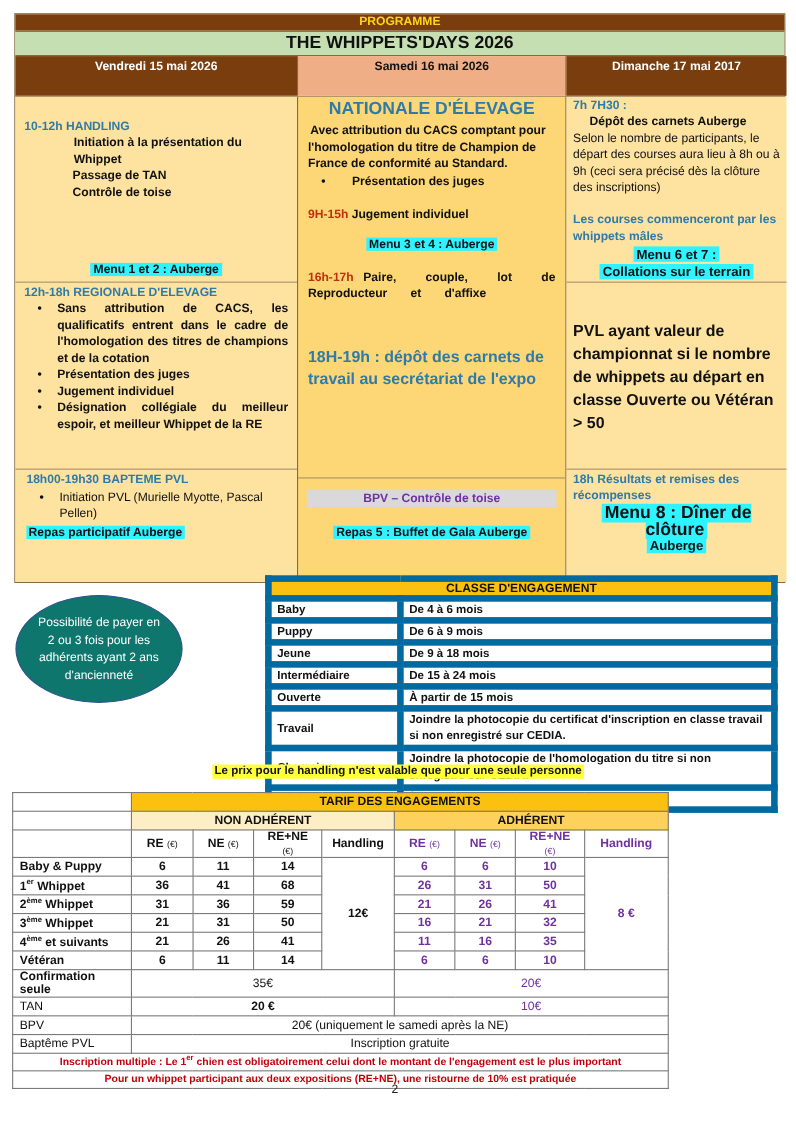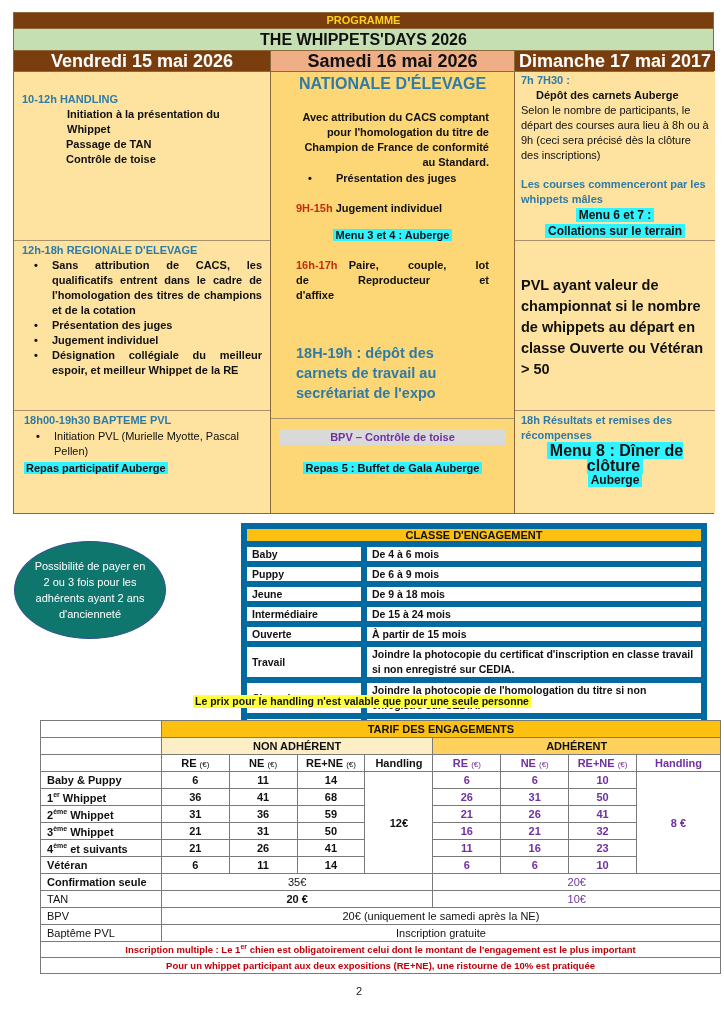--- a/index.html
+++ b/index.html
@@ -4,21 +4,21 @@
 <style>
   * { box-sizing: border-box; margin: 0; padding: 0; }
   html, body { width: 724px; height: 1024px; background: #ffffff; overflow: hidden; }
   body { font-family: "Liberation Sans", sans-serif; color: #111; position: relative; }
 
   
   .prog { position: absolute; left: 13px; top: 12px; width: 701px; border: 1px solid #8a6a3a; }
   .prog-label { background: #7a3d0e; color: #ffd21f; text-align: center; font-weight: bold; font-size: 11px; height: 15px; line-height: 15px; }
   .prog-title { background: #c6dfb2; color: #111; text-align: center; font-weight: bold; font-size: 16px; height: 22px; line-height: 22px; border-top: 1px solid #8a6a3a; }
   .days { display: grid; grid-template-columns: 256px 245px 200px; border-top: 1px solid #8a6a3a; }
-  .day-h { height: 20px; line-height: 20px; text-align: center; font-weight: bold; font-size: 18px; color: #fff; background: #7a3d0e; }
+  .day-h { height: 36px; line-height: 20px; text-align: center; font-weight: bold; font-size: 11px; color: #fff; background: #7a3d0e; }
   .day-h.sat { background: #f0ae86; color: #111; border-left: 1px solid #8a6a3a; border-right: 1px solid #8a6a3a; }
 
   .cols { display: grid; grid-template-columns: 256px 245px 200px; border-top: 1px solid #8a6a3a; height: 442px; }
   .col { position: relative; background: #fde2a0; }
   .col.sat { background: #fdd675; border-left: 1px solid #8a6a3a; border-right: 1px solid #8a6a3a; }
   .cell { position: absolute; left: 0; right: 0; padding: 0 8px; }
   .cell.bt { border-top: 1px solid #a8916a; }
 
   .blue { color: #2f7ba8; font-weight: bold; }
   .red { color: #c0300e; font-weight: bold; }
@@ -38,21 +38,21 @@
   table { border-collapse: collapse; }
   .classe { position: absolute; left: 241px; top: 523px; width: 466px; font-size: 10.5px; }
   .classe td, .classe th { border: 6px solid #0369a1; padding: 0 5px; font-weight: bold; vertical-align: middle; }
   .classe th { background: #fbc010; text-align: center; height: 16px; font-size: 11px; }
   .classe td.k { width: 120px; }
   .classe tr.r1 td { height: 15px; line-height: 14px; }
   .classe tr.r2 td { height: 32px; line-height: 15px; }
   .note-hl { position: absolute; left: 193px; top: 695px; background: #ffff3a; font-weight: bold; font-size: 10.5px; line-height: 13px; padding: 0 2px; }
 
   
-  .tarif { position: absolute; left: 40px; top: 720px; width: 681px; font-size: 11px; }
+  .tarif { position: absolute; left: 11px; top: 720px; width: 597px; font-size: 11px; }
   .tarif td { border: 1px solid #7a7a7a; height: 17px; padding: 0 6px; font-weight: bold; text-align: center; vertical-align: middle; }
   .tarif td.lbl { text-align: left; width: 121px; }
   .tarif td.hdr-main { background: #fbc010; }
   .tarif td.hdr-non { background: #fdeec6; }
   .tarif td.hdr-adh { background: #fdd15c; }
   .tarif .pur { color: #7030a0; }
   .tarif .unit { font-weight: normal; font-size: 8px; }
   .tarif sup { font-size: 7px; }
   .tarif td.note { color: #c0000a; font-size: 9.5px; height: 16px; }
 
@@ -72,43 +72,44 @@
 
   <div class="cols">
 
     <div class="col">
       <div class="cell t11" style="top:0;height:168px;">
         <div class="blue" style="margin-top:20px;">10-12h HANDLING</div>
         <div class="bold" style="padding-left:45px;">Initiation à la présentation du</div>
         <div class="bold" style="padding-left:45px;">Whippet</div>
         <div class="bold" style="padding-left:44px;">Passage de TAN</div>
         <div class="bold" style="padding-left:44px;">Contrôle de toise</div>
+        <div class="center" style="position:absolute;left:0;right:0;top:150px;"><span class="hl">Menu 1 et 2 : Auberge</span></div>
       </div>
       <div class="cell bt t11" style="top:168px;height:170px;padding-top:2px;">
         <div class="blue">12h-18h REGIONALE D'ELEVAGE</div>
         <ul class="b bold justify">
           <li>Sans attribution de CACS, les qualificatifs entrent dans le cadre de l'homologation des titres de champions et de la cotation</li>
           <li>Présentation des juges</li>
           <li>Jugement individuel</li>
           <li>Désignation collégiale du meilleur espoir, et meilleur Whippet de la RE</li>
         </ul>
       </div>
       <div class="cell bt t11" style="top:338px;bottom:0;padding-top:2px;padding-left:10px;">
         <div class="blue">18h00-19h30 BAPTEME PVL</div>
         <ul class="b" style="margin-top:1px;">
           <li>Initiation PVL (Murielle Myotte, Pascal Pellen)</li>
         </ul>
         <div style="margin-top:2px;"><span class="hl" style="padding:0 2px;">Repas participatif Auberge</span></div>
       </div>
     </div>
 
     <div class="col sat">
-      <div class="cell" style="top:2px;padding:0 25px;">
+      <div class="cell" style="top:2px;padding:0 9px;">
         <div class="blue center" style="font-size:16px;line-height:20px;">NATIONALE D'ÉLEVAGE</div>
-        <div class="bold t11" style="margin-top:16px;text-indent:2px;text-align:right;">Avec attribution du CACS comptant pour l'homologation du titre de Champion de France de conformité au Standard.</div>
+        <div class="bold t11" style="margin-top:2px;text-indent:2px;">Avec attribution du CACS comptant pour l'homologation du titre de Champion de France de conformité au Standard.</div>
         <ul class="b bold t11" style="margin-top:1px;">
           <li style="padding-left:40px;">Présentation des juges</li>
         </ul>
         <div class="t11" style="margin-top:15px;">
           <span class="red">9H-15h</span>
           <span class="bold">Jugement individuel</span>
         </div>
         <div class="center t11" style="margin-top:12px;"><span class="hl">Menu 3 et 4 : Auberge</span></div>
         <div class="t11 justify" style="margin-top:15px;text-align-last:left;">
           <span class="red">16h-17h</span>
@@ -257,21 +258,21 @@
     <td class="pur">21</td>
     <td class="pur">32</td>
   </tr>
   <tr>
     <td class="lbl"><span>4</span><sup>ème</sup><span> et suivants</span></td>
     <td>21</td>
     <td>26</td>
     <td>41</td>
     <td class="pur">11</td>
     <td class="pur">16</td>
-    <td class="pur">23</td>
+    <td class="pur">35</td>
   </tr>
   <tr>
     <td class="lbl"><span>Vétéran</span></td>
     <td>6</td>
     <td>11</td>
     <td>14</td>
     <td class="pur">6</td>
     <td class="pur">6</td>
     <td class="pur">10</td>
   </tr>

